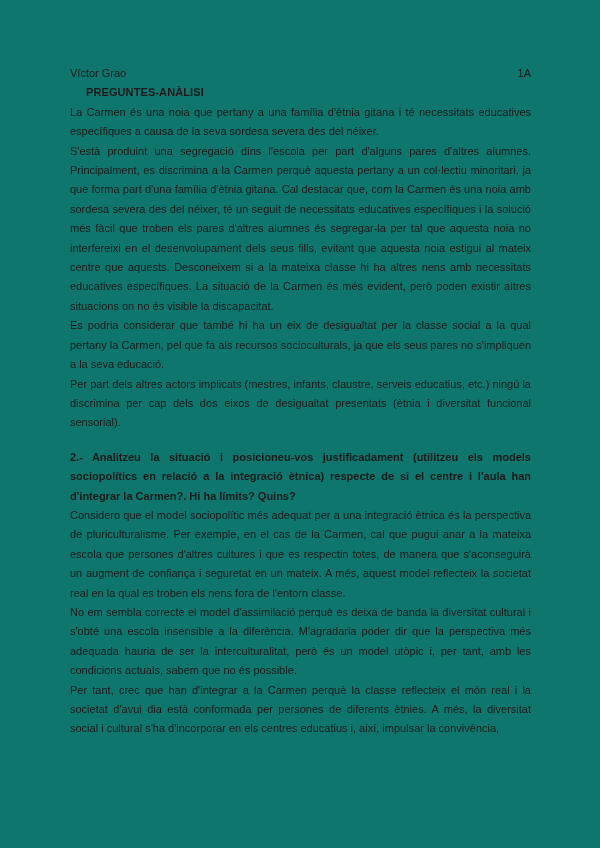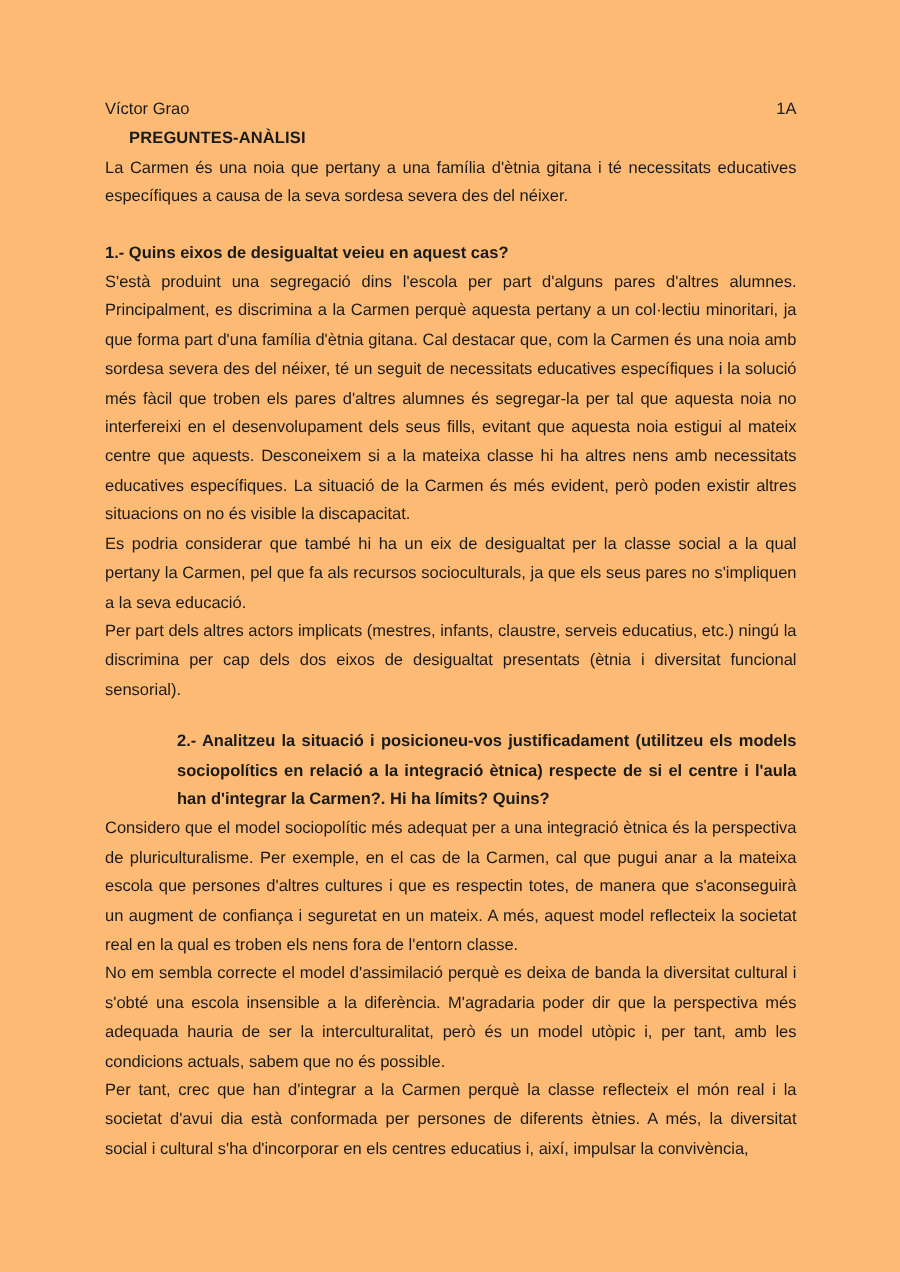--- a/index.html
+++ b/index.html
@@ -5,21 +5,21 @@
   html, body {
     margin: 0;
     padding: 0;
     background: #ffffff;
   }
   .page {
     position: relative;
     width: 600px;
     height: 848px;
     box-sizing: border-box;
-    background: #fdba74;
+    background: #0f766e;
     padding: 64px 69px 0 70px;
     font-family: "Liberation Sans", "DejaVu Sans", sans-serif;
     font-size: 11px;
     line-height: 19.4px;
     color: #1a1a1a;
     overflow: hidden;
   }
   .doc-header {
     display: flex;
     justify-content: space-between;
@@ -38,38 +38,36 @@
     text-align: justify;
   }
   .q-heading {
     font-size: 11px;
     font-weight: bold;
     margin: 18px 0 0 0;
     text-align: justify;
   }
   .q-heading.second {
     margin-top: 15px;
-    margin-left: 48px;
   }
 </style>
 </head>
 <body>
 
 <div class="page">
 
   <header class="doc-header">
     <span class="author">Víctor Grao</span>
     <span class="page-label">1A</span>
   </header>
 
   <h1 class="doc-title">PREGUNTES-ANÀLISI</h1>
 
   <p class="para">La Carmen és una noia que pertany a una família d'ètnia gitana i té necessitats educatives específiques a causa de la seva sordesa severa des del néixer.</p>
 
-  <h2 class="q-heading">1.- Quins eixos de desigualtat veieu en aquest cas?</h2>
 
   <p class="para">S'està produint una segregació dins l'escola per part d'alguns pares d'altres alumnes. Principalment, es discrimina a la Carmen perquè aquesta pertany a un col·lectiu minoritari, ja que forma part d'una família d'ètnia gitana. Cal destacar que, com la Carmen és una noia amb sordesa severa des del néixer, té un seguit de necessitats educatives específiques i la solució més fàcil que troben els pares d'altres alumnes és segregar-la per tal que aquesta noia no interfereixi en el desenvolupament dels seus fills, evitant que aquesta noia estigui al mateix centre que aquests. Desconeixem si a la mateixa classe hi ha altres nens amb necessitats educatives específiques. La situació de la Carmen és més evident, però poden existir altres situacions on no és visible la discapacitat.</p>
 
   <p class="para">Es podria considerar que també hi ha un eix de desigualtat per la classe social a la qual pertany la Carmen, pel que fa als recursos socioculturals, ja que els seus pares no s'impliquen a la seva educació.</p>
 
   <p class="para">Per part dels altres actors implicats (mestres, infants, claustre, serveis educatius, etc.) ningú la discrimina per cap dels dos eixos de desigualtat presentats (ètnia i diversitat funcional sensorial).</p>
 
   <h2 class="q-heading second">2.- Analitzeu la situació i posicioneu-vos justificadament (utilitzeu els models sociopolítics en relació a la integració ètnica) respecte de si el centre i l'aula han d'integrar la Carmen?. Hi ha límits? Quins?</h2>
 
   <p class="para">Considero que el model sociopolític més adequat per a una integració ètnica és la perspectiva de pluriculturalisme. Per exemple, en el cas de la Carmen, cal que pugui anar a la mateixa escola que persones d'altres cultures i que es respectin totes, de manera que s'aconseguirà un augment de confiança i seguretat en un mateix. A més, aquest model reflecteix la societat real en la qual es troben els nens fora de l'entorn classe.</p>

